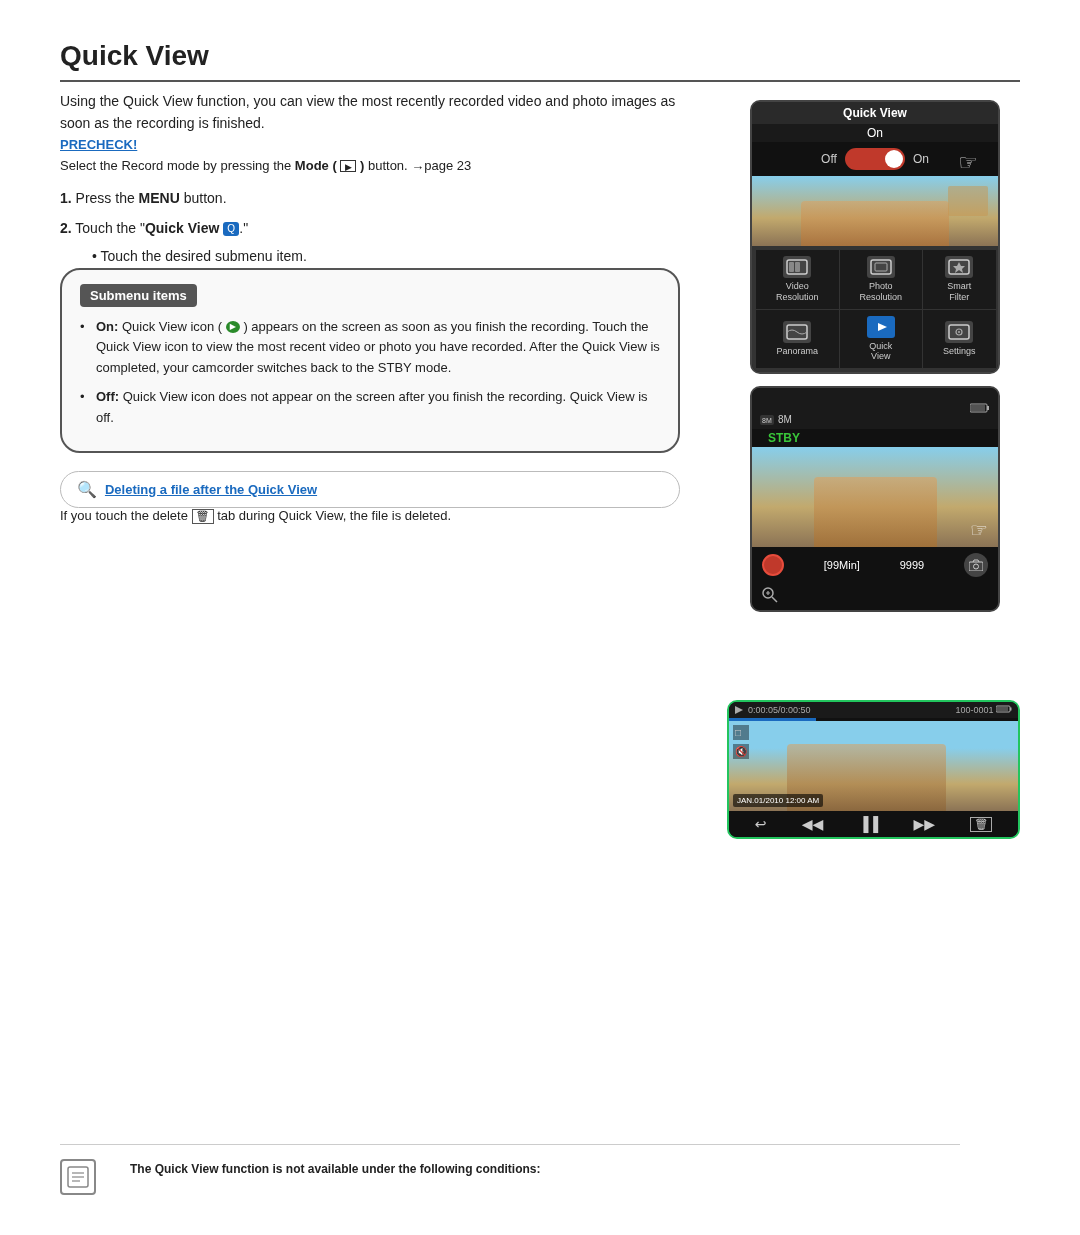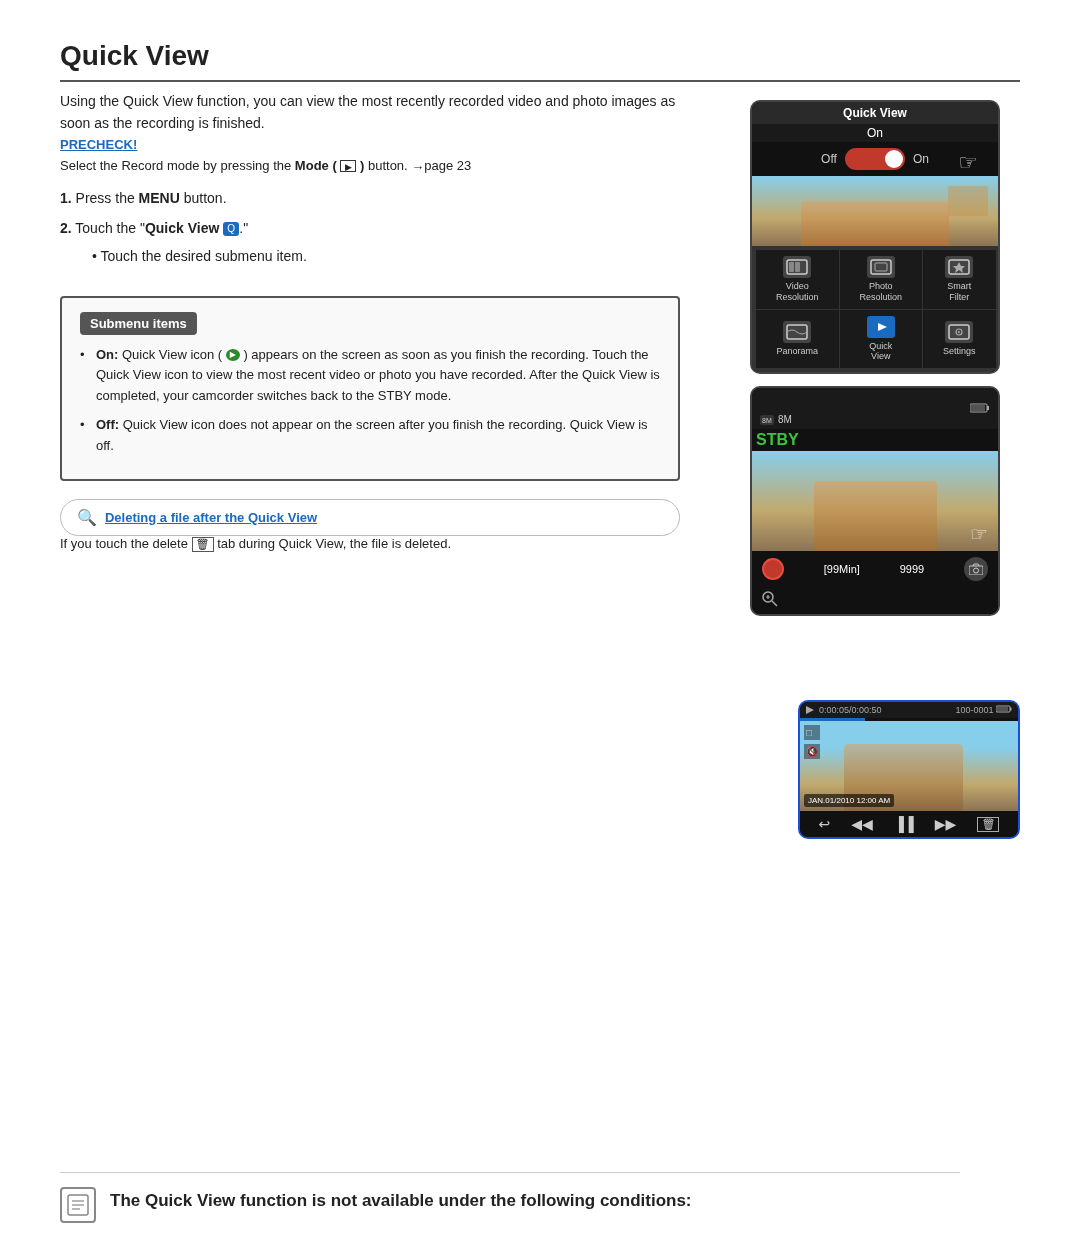--- a/index.html
+++ b/index.html
@@ -186,23 +186,23 @@
       font-size: 10px;
       margin-top: 22px;
     }
     .stby-header-right {
       color: #ccc;
       font-size: 10px;
     }
     .stby-label {
       color: #39c639;
       font-weight: bold;
-      font-size: 16px;
+      font-size: 12px;
       text-align: left;
-      padding: 2px 4px;
+      padding: 2px 16px;
     }
     .stby-photo {
       width: 100%;
       height: 100px;
       background: linear-gradient(180deg, #87CEEB 0%, #c2a96d 60%, #8B7355 100%);
       position: relative;
       overflow: hidden;
     }
     .stby-touch {
       position: absolute;
@@ -248,23 +248,23 @@
       background: #111;
       padding: 4px 10px;
     }
     .zoom-icon {
       color: #ccc;
       font-size: 14px;
     }
     
     .submenu-box {
       border: 2px solid #555;
-      border-radius: 4px;
+      border-radius: 20px;
       padding: 14px 18px;
-      margin-top: 32px;
+      margin-top: 4px;
       max-width: 620px;
       background: #f9f9f9;
     }
     .submenu-title {
       background: #555;
       color: #fff;
       font-size: 13px;
       font-weight: bold;
       padding: 4px 10px;
       border-radius: 4px;
@@ -307,22 +307,22 @@
     .delete-note-text {
       font-size: 13px;
       margin-top: 0;
       max-width: 620px;
     }
     
     .device-screen-3 {
       background: #111;
       border-radius: 10px;
       overflow: hidden;
-      width: 222px;
-      border: 2px solid #1d4ed8;
+      width: 293px;
+      border: 2px solid #22c55e;
       position: absolute;
       top: 700px;
       right: 60px;
     }
     .pb-header {
       background: #1a1a1a;
       display: flex;
       align-items: center;
       justify-content: space-between;
       padding: 3px 6px;
@@ -387,22 +387,23 @@
       border: 2px solid #888;
       border-radius: 4px;
       display: flex;
       align-items: center;
       justify-content: center;
       flex-shrink: 0;
       font-size: 18px;
       color: #555;
     }
     .note-content {
-      font-size: 17px;
+      font-size: 12px;
       line-height: 1.7;
+      margin-left: 20px;
     }
     .note-content .note-bold {
       font-weight: bold;
     }
   </style>
 </head>
 <body>
 
 <h1>Quick View</h1>
 

